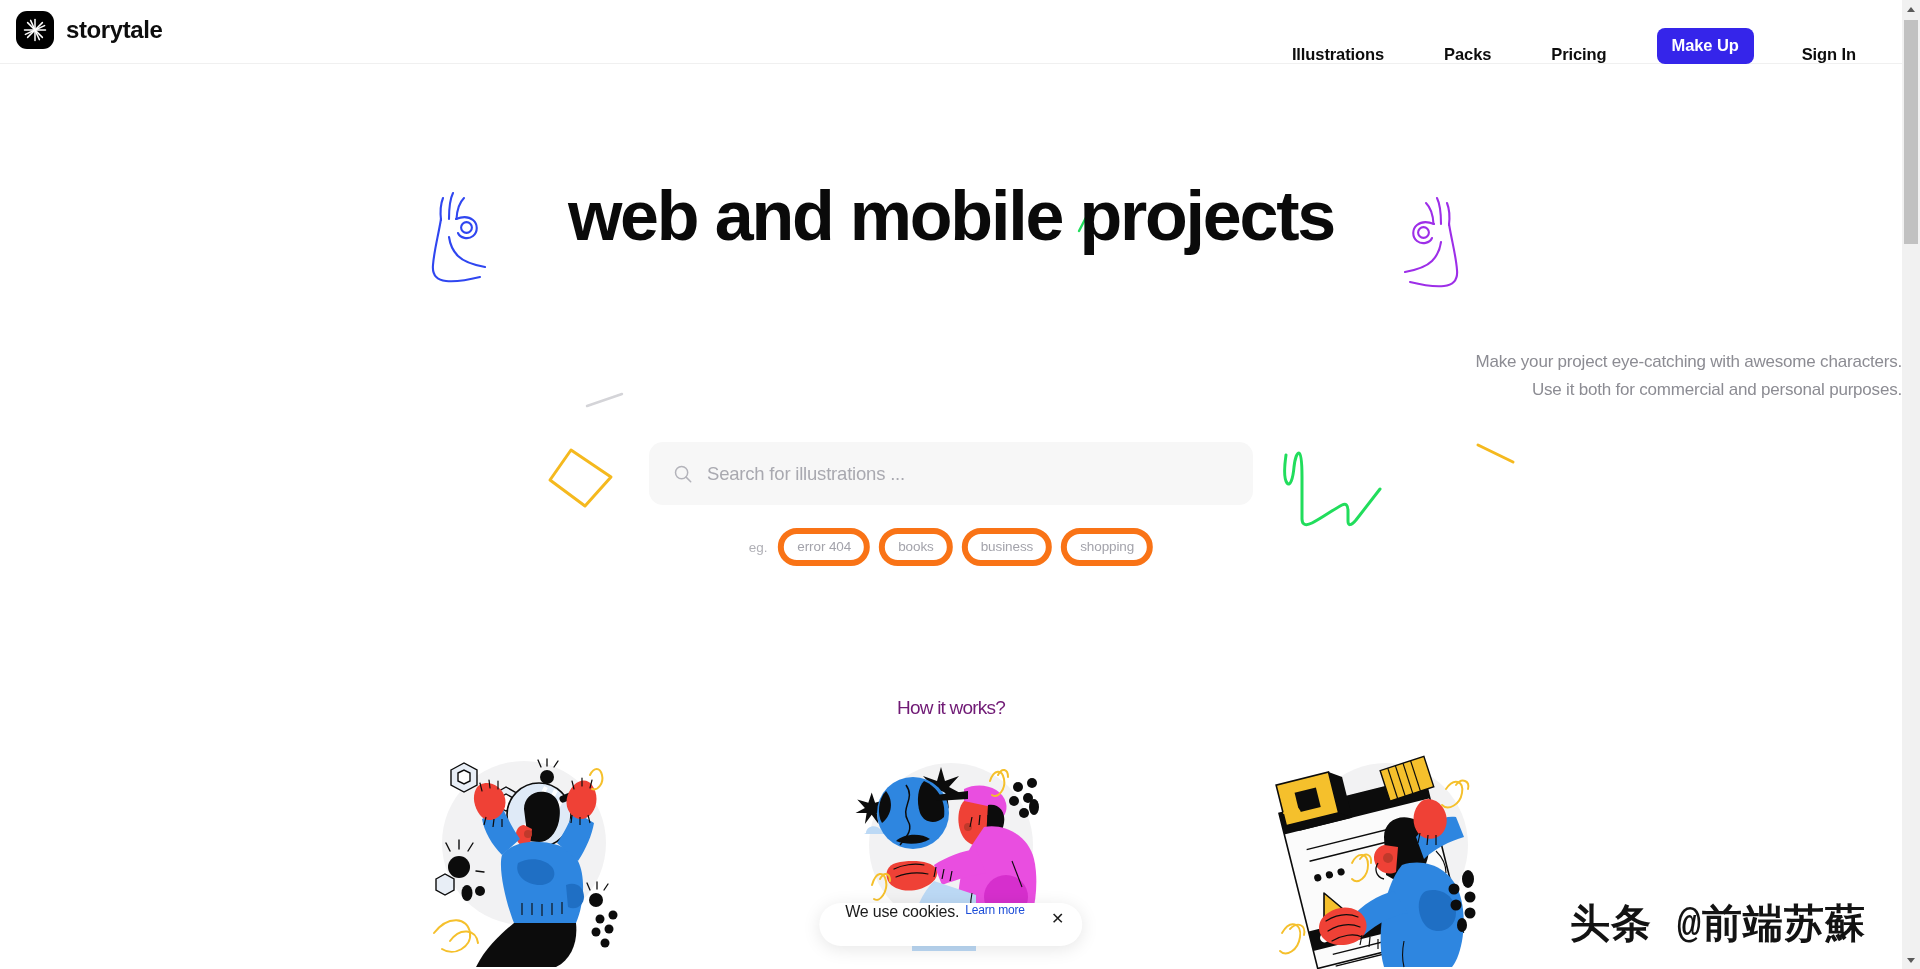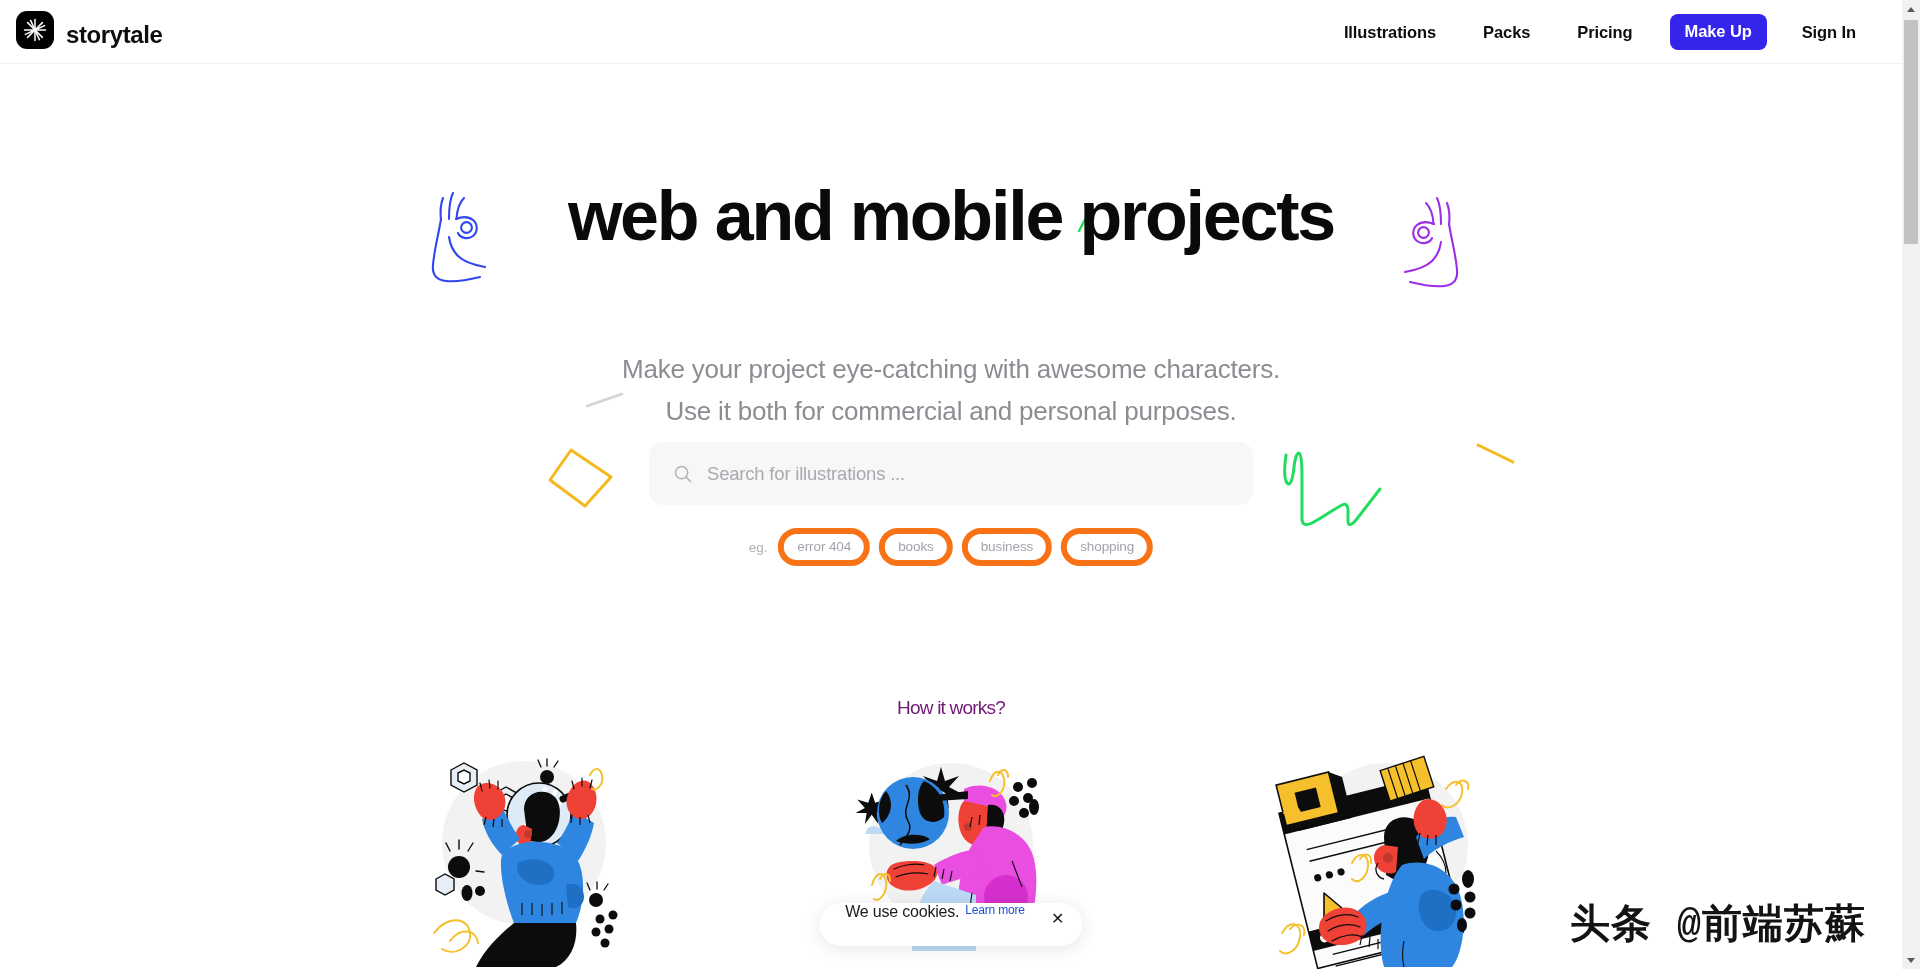--- a/index.html
+++ b/index.html
@@ -31,40 +31,40 @@
     position: absolute;
     left: 0; top: 0;
     width: 1902px; height: 64px;
     background: #fff;
     border-bottom: 1px solid #f0f0f0;
     z-index: 40;
   }
   #brand {
     position: absolute;
     left: 16px; top: 11px;
-    display: flex; align-items: flex-end; gap: 12px;
+    display: flex; align-items: center; gap: 12px;
     text-decoration: none;
   }
   #logo-mark {
     width: 38px; height: 38px;
     background: #000;
     border-radius: 11px;
     display: flex; align-items: center; justify-content: center;
   }
   #brand-name {
     font-size: 24px;
     font-weight: 700;
     color: #0d0d0d;
     letter-spacing: -0.4px;
   }
   #nav {
     position: absolute;
     right: 24px; top: 0;
     height: 64px;
-    display: flex; align-items: center; gap: 3px;
+    display: flex; align-items: flex-end; gap: 16px;
   }
   .nav-link {
     font-size: 16.5px;
     font-weight: 600;
     color: #0d0d0d;
     text-decoration: none;
     padding: 0 22px;
     letter-spacing: -0.1px;
     white-space: nowrap;
     cursor: pointer;
@@ -100,22 +100,22 @@
     line-height: 1.06;
     font-weight: 700;
     letter-spacing: -2.2px;
     color: #0a0a0a;
     z-index: 6;
   }
   #headline .hl-line { display: block; }
   #subtitle {
     position: absolute;
     left: 0; right: 0; top: 284px;
-    text-align: center;
-    font-size: 26px;
+    text-align: right;
+    font-size: 17px;
     line-height: 1.62;
     color: #8c8c93;
     letter-spacing: -0.2px;
     z-index: 6;
   }
   #subtitle .sub-line { display: block; }
 
   
   #search-wrap {
     position: absolute;

